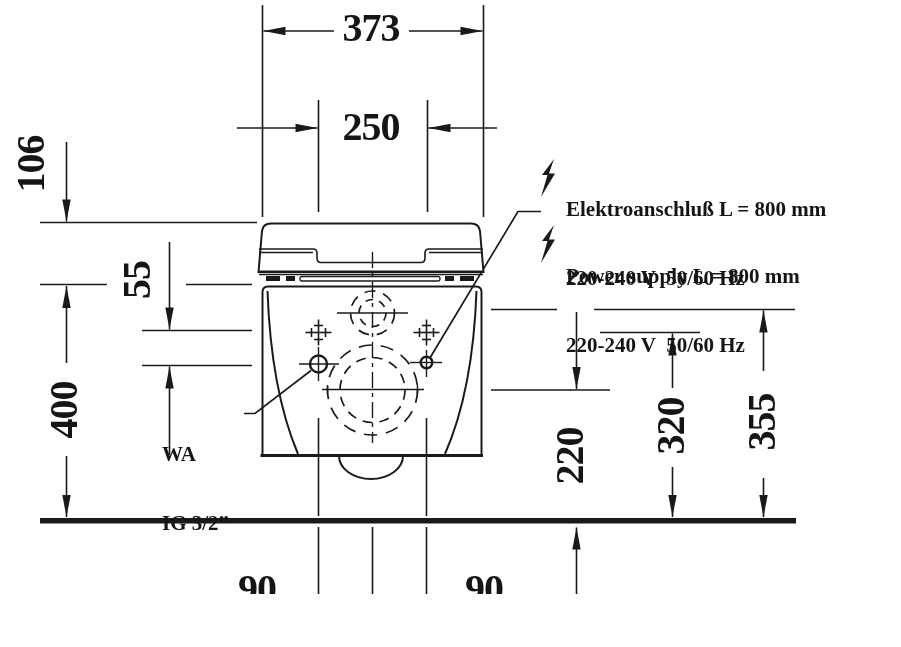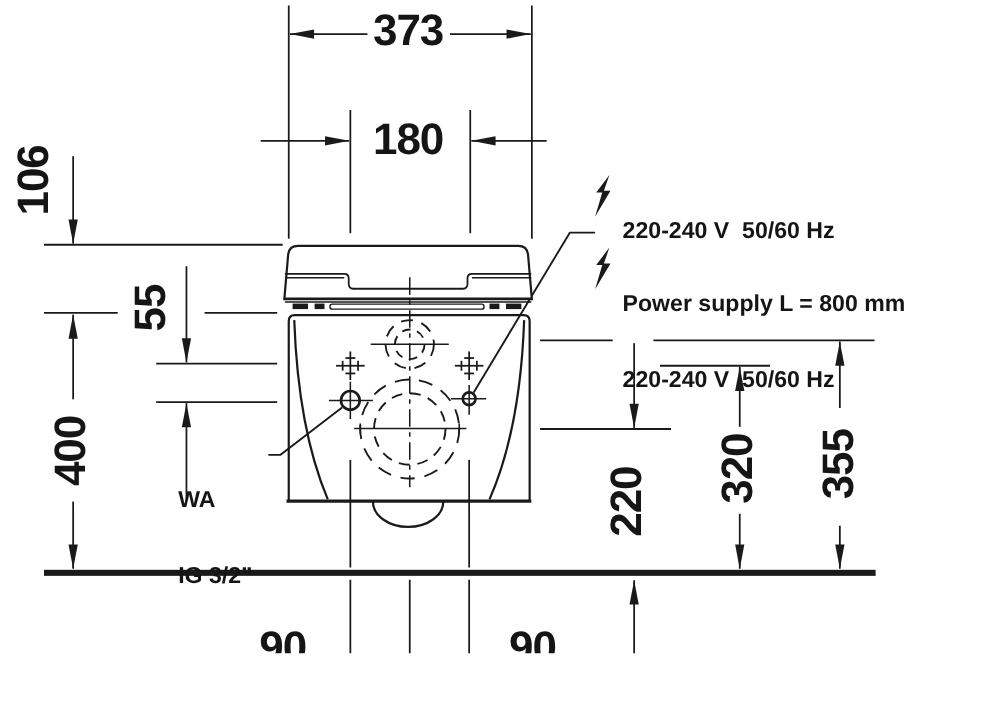--- a/index.html
+++ b/index.html
@@ -1,17 +1,17 @@
 <!DOCTYPE html>
 <html><head>
 <meta charset="utf-8">
 <style>
   html,body{margin:0;padding:0;background:#fff;}
   .stage{position:relative;width:901px;height:594px;background:#fff;overflow:hidden;
-         font-family:Liberation Sans, sans-serif;}
+         font-family:Liberation Serif, serif;}
   .stage svg{position:absolute;left:0;top:0;}
   .dim{position:absolute;color:#151515;font-weight:bold;font-size:40px;line-height:1;
        letter-spacing:-1px;white-space:nowrap;transform:translate(-50%,-50%);}
   .dim.rot{transform:translate(-50%,-50%) rotate(-90deg);}
   .lbl{position:absolute;color:#151515;font-weight:bold;font-size:21px;line-height:23px;
        white-space:pre;}
   .lbl.ctr{text-align:left;}
 </style>
 </head>
 <body>
@@ -130,36 +130,37 @@
     <circle cx="426.5" cy="362.5" r="5.8" stroke-width="2.4"></circle>
     <line x1="426.5" y1="350" x2="426.5" y2="377" stroke-width="1.4"></line>
     <line x1="410" y1="362.5" x2="442" y2="362.5" stroke-width="1.4"></line>
   </g>
 
   <path transform="translate(541,159)" d="M13,0 L1,16 L6.5,16 L0,38 L14,14.5 L8,14.5 Z" fill="#1a1a1a" stroke="none"></path>
   <path transform="translate(541,225)" d="M13,0 L1,16 L6.5,16 L0,38 L14,14.5 L8,14.5 Z" fill="#1a1a1a" stroke="none"></path>
 </svg>
 
   <div class="dim" style="left:371px;top:28px;">373</div>
-  <div class="dim" style="left:371px;top:127px;">180</div>
+  <div class="dim" style="left:371px;top:127px;">250</div>
   <div class="dim rot" style="left:31px;top:164px;">106</div>
   <div class="dim rot" style="left:137px;top:280px;">55</div>
   <div class="dim rot" style="left:64px;top:410px;">400</div>
   <div class="dim rot" style="left:570px;top:456px;">220</div>
   <div class="dim rot" style="left:671px;top:426px;">320</div>
   <div class="dim rot" style="left:762px;top:422px;">355</div>
   <div class="dim" style="left:257px;top:589px;">90</div>
   <div class="dim" style="left:484px;top:589px;">90</div>
 
   <div class="lbl ctr" style="left:162px;top:397px;width:100px;">
     <div>WA</div>
     <div>IG 3/2”</div>
   </div>
 
   <div class="lbl" style="left:566px;top:152px;">
+    <div>Elektroanschluß L = 800 mm</div>
     <div>220-240 V  50/60 Hz</div>
   </div>
 
   <div class="lbl" style="left:566px;top:219px;">
     <div>Power supply L = 800 mm</div>
     <div>220-240 V  50/60 Hz</div>
   </div>
 
 </div>
 

